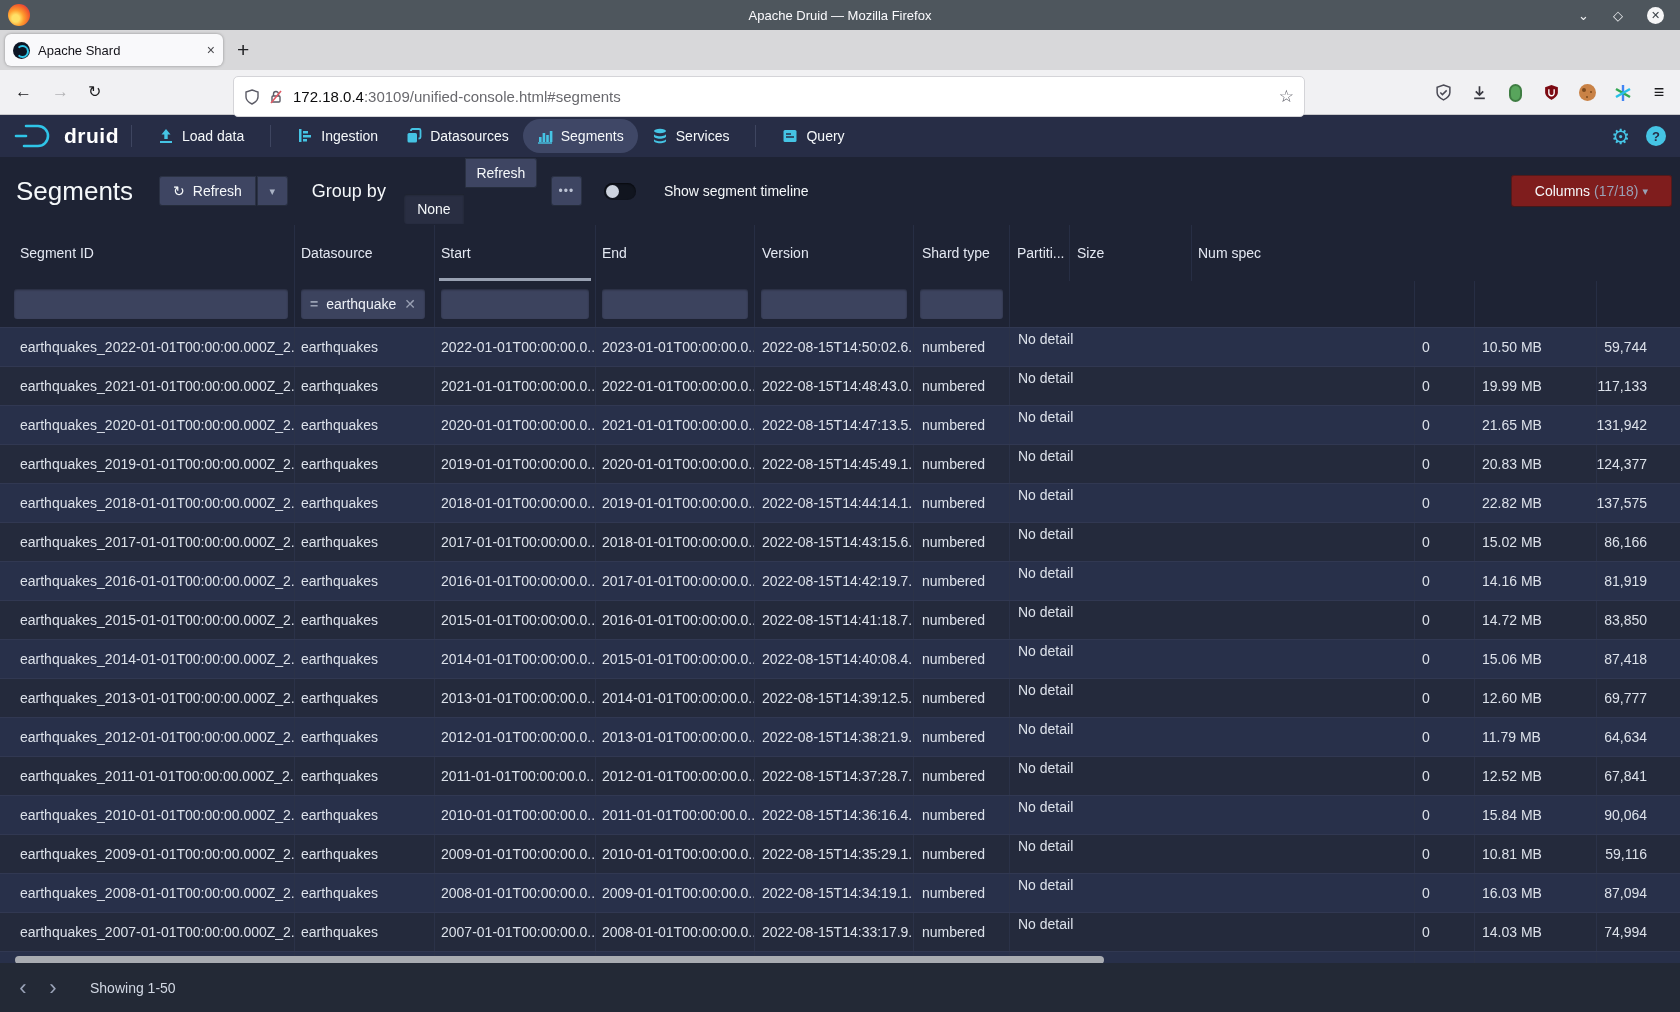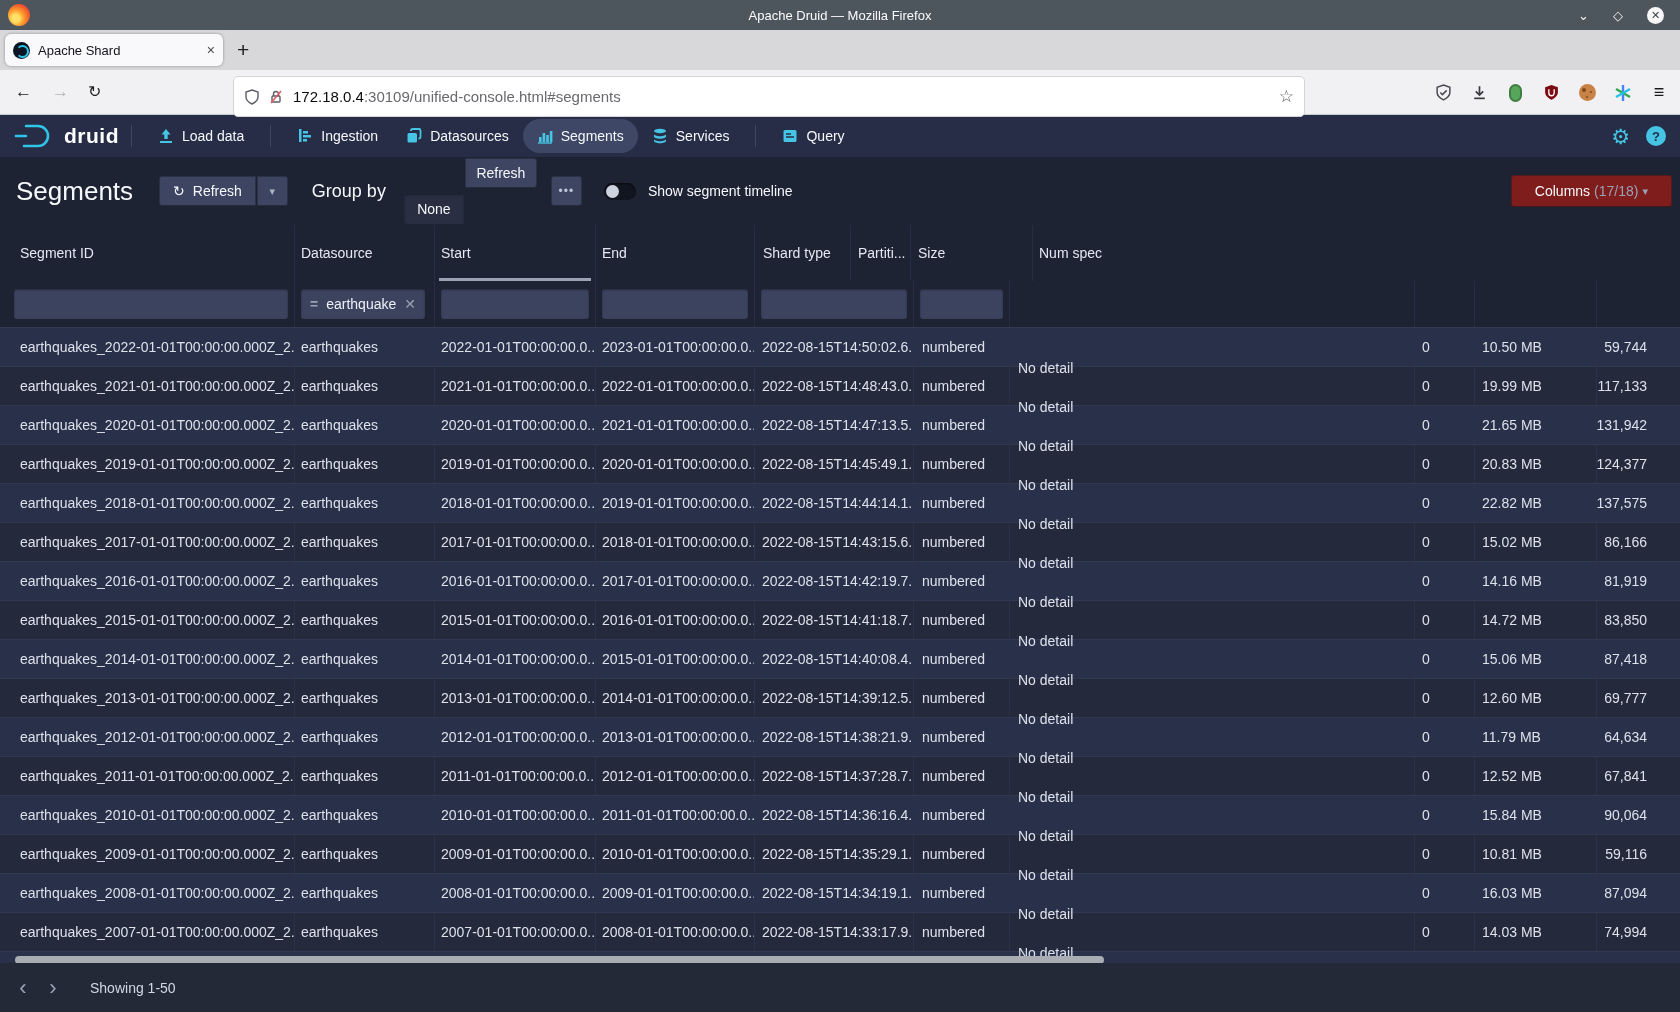--- a/index.html
+++ b/index.html
@@ -70,21 +70,21 @@
   .refresh-caret { width:31px; border-radius:0 3px 3px 0; margin-left:1px; color:#aab2c5; font-size:11px; }
   .groupby-label { color:#f5f8fa; font-size:18px; margin-left:24px; }
   .seg-group { display:flex; margin-left:18px; }
   .seg-none { width:60px; border-radius:3px 0 0 3px; background:#292e42;
               box-shadow:inset 0 1px 2px rgba(16,22,26,.55);margin-top:36px; }
   .seg-interval { width:72px; border-radius:0 3px 3px 0; margin-left:1px; }
   .more-btn { width:31px; margin-left:14px; color:#bcc3d4; font-size:12px; letter-spacing:1px; }
   .switch { width:32px; height:17px; border-radius:9px; background:#11151f; margin-left:22px; position:relative;
             box-shadow:inset 0 1px 2px rgba(0,0,0,.6); }
   .switch-knob { position:absolute; left:2px; top:2px; width:13px; height:13px; border-radius:50%; background:#cdd3de; }
-  .switch-label { color:#f5f8fa; font-size:14px; margin-left:12px; }
+  .switch-label { color:#f5f8fa; font-size:14px; margin-left:28px; }
   .columns-btn { position:absolute; right:8px; top:18px; height:32px; padding:0 24px; gap:4px;
                  background:#7f1d1d; }
   .columns-count { color:#99a1b5; }
   .columns-caret { color:#99a1b5; font-size:11px; }
 
   
   .thead { height:56px; display:flex; align-items:center; }
   .th { height:100%; display:flex; align-items:center; color:#e4e8f2; font-size:14px;
         border-left:1px solid #272e44; overflow:hidden; white-space:nowrap; position:relative; }
   .th:first-child { border-left:none; }
@@ -111,21 +111,21 @@
   .eq-icon { color:#9aa1b4; font-size:14px; font-weight:bold; }
   .tag-x { color:#9aa1b4; font-size:14px; }
 
   .tbody { position:relative; }
   .row { height:39px; display:flex; border-top:1px solid #313852; }
   .row.even { background:#28304a; }
   .row.odd  { background:#242a3c; }
   .cell { height:100%; display:flex; align-items:center; color:#dce1ea; font-size:14px;
           border-left:1px solid #2b3248; overflow:hidden; white-space:nowrap; }
   .cell:first-child { border-left:none; }
-  .cell.top { align-items:flex-start; padding-top:3px;margin-top:29px; }
+  .cell.top { align-items:flex-start; padding-top:3px; }
   .cell.right { justify-content:flex-end; padding-right:33px; }
   .partial { height:12px; overflow:hidden; }
   .partial .row { height:39px; }
 
   
   .hscroll-thumb { position:absolute; left:15px; top:956px; width:1089px; height:8px;
                    border-radius:4px; background:#a9acb2; }
   .footer { position:absolute; left:0; right:0; top:963px; height:49px; background:#232936;
             display:flex; align-items:center; }
   .pg-chev { color:#9aa3b8; font-size:22px; line-height:1; width:30px; text-align:center; }
@@ -309,20 +309,21 @@
       <span class="columns-count">(17/18)</span>
       <span class="columns-caret">▾</span>
     </div>
   </div>
 
   <div class="thead">
     <div class="th c0">Segment ID</div>
     <div class="th c1">Datasource</div>
     <div class="th c2 th-sorted">Start</div>
     <div class="th c3">End</div>
+    <div class="th c4">Version</div>
     <div class="th c5">Shard type</div>
     <div class="th c7">Partiti...</div>
     <div class="th c8">Size</div>
     <div class="th c9">Num spec</div>
   </div>
 
   <div class="filter-row">
     <div class="fcell c0" style="padding:0">
       <input class="fbox fbox-input first" style="">
     </div>

